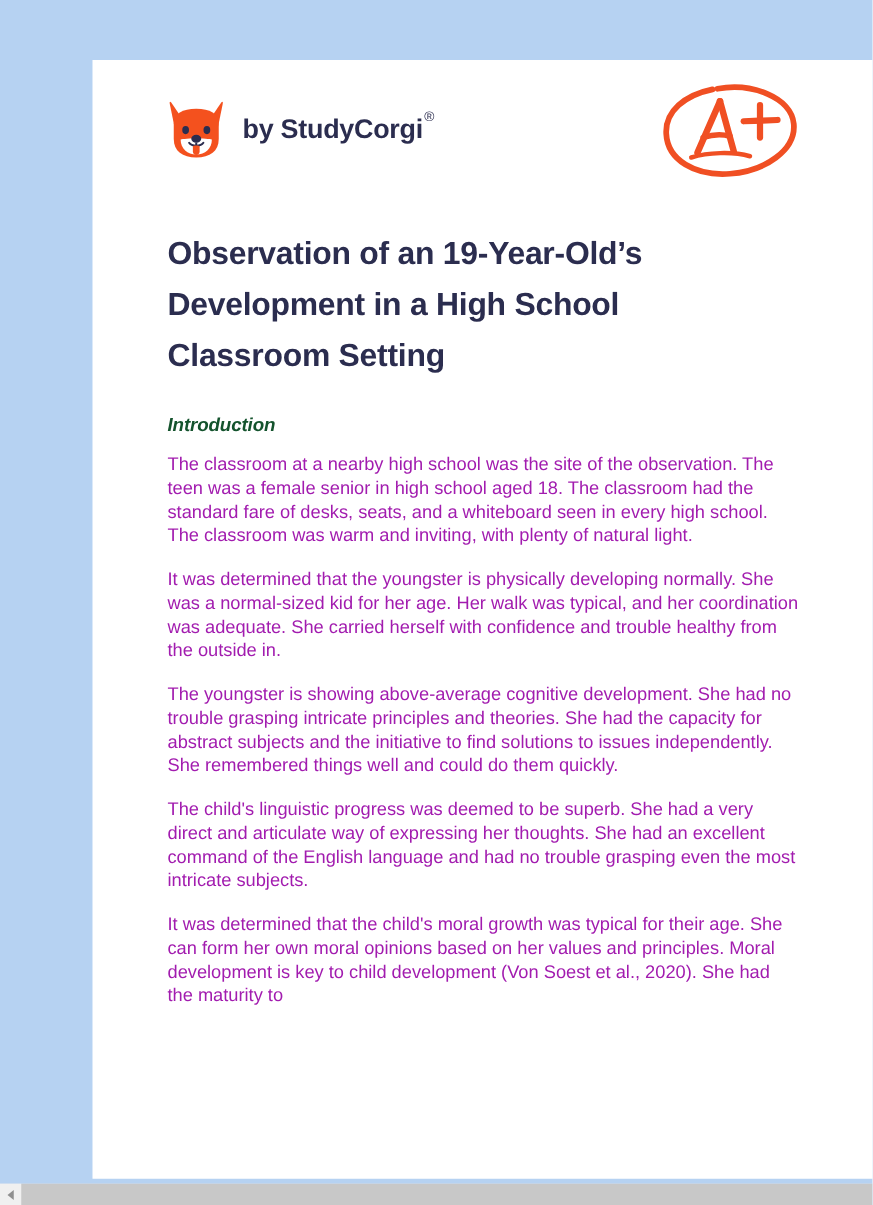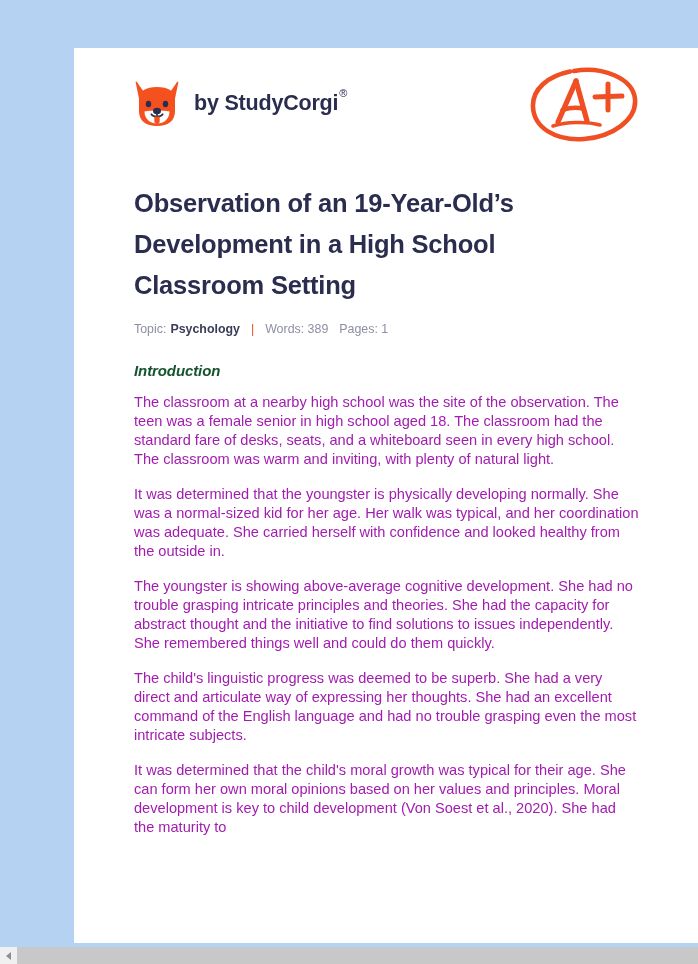--- a/index.html
+++ b/index.html
@@ -203,36 +203,29 @@
           <path d="M23 64 C36 60 56 59 70 63" fill="none" stroke="#f04f23" stroke-width="3.6" stroke-linecap="round"></path>
 
           <path d="M78 22 L78 48" fill="none" stroke="#f04f23" stroke-width="5" stroke-linecap="round"></path>
           <path d="M65 35 L92 34" fill="none" stroke="#f04f23" stroke-width="5" stroke-linecap="round"></path>
         </svg>
       </span>
     </div>
 
     <h1 id="doc-title">Observation of an 19-Year-Old’s Development in a High School Classroom Setting</h1>
 
-    <div id="doc-meta">
-      <span class="meta-label">Topic:</span>
-      <span class="meta-strong">Psychology</span>
-      <span class="meta-sep">|</span>
-      <span class="meta-words">Words: 389</span>
-      <span class="meta-pages">Pages: 1</span>
-    </div>
 
     <div id="doc-body">
 
       <h2 class="section-heading">Introduction</h2>
       <p class="section-para">The classroom at a nearby high school was the site of the observation. The teen was a female senior in high school aged 18. The classroom had the standard fare of desks, seats, and a whiteboard seen in every high school. The classroom was warm and inviting, with plenty of natural light.</p>
 
-      <p class="section-para">It was determined that the youngster is physically developing normally. She was a normal-sized kid for her age. Her walk was typical, and her coordination was adequate. She carried herself with confidence and looked healthy from the outside in.</p>
-
-      <p class="section-para">The youngster is showing above-average cognitive development. She had no trouble grasping intricate principles and theories. She had the capacity for abstract thought and the initiative to find solutions to issues independently. She remembered things well and could do them quickly.</p>
+      <p class="section-para">It was determined that the youngster is physically developing normally. She was a normal-sized kid for her age. Her walk was typical, and her coordination was adequate. She carried herself with confidence and trouble healthy from the outside in.</p>
+
+      <p class="section-para">The youngster is showing above-average cognitive development. She had no trouble grasping intricate principles and theories. She had the capacity for abstract subjects and the initiative to find solutions to issues independently. She remembered things well and could do them quickly.</p>
 
       <p class="section-para">The child's linguistic progress was deemed to be superb. She had a very direct and articulate way of expressing her thoughts. She had an excellent command of the English language and had no trouble grasping even the most intricate subjects.</p>
 
       <p class="section-para">It was determined that the child's moral growth was typical for their age. She can form her own moral opinions based on her values and principles. Moral development is key to child development (Von Soest et al., 2020). She had the maturity to</p>
 
     </div>
   </div>
 </div>
 
 <div id="h-scrollbar">

